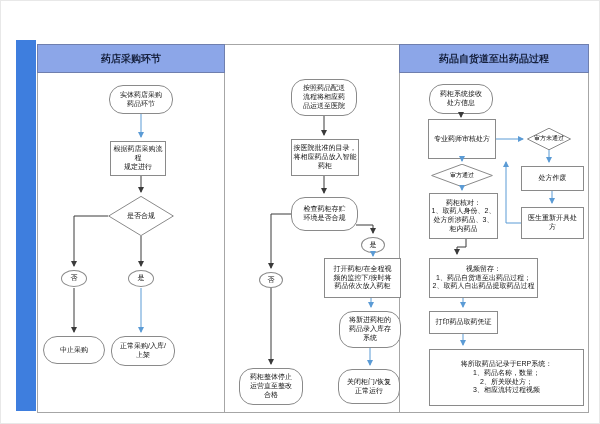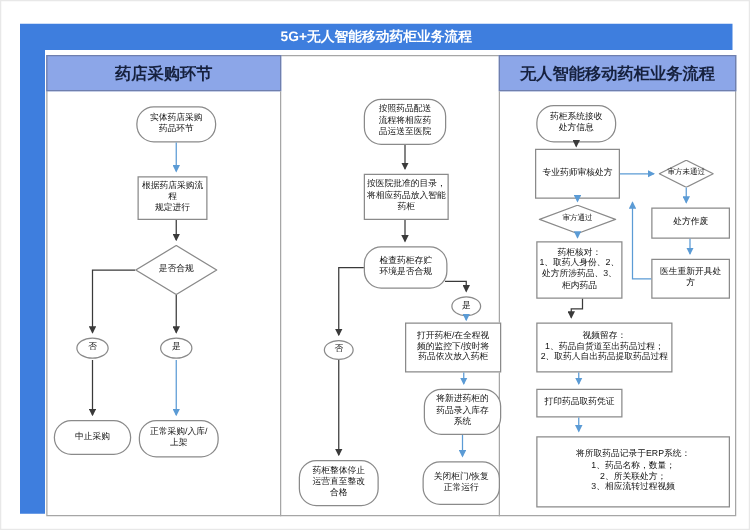--- a/index.html
+++ b/index.html
@@ -4,21 +4,21 @@
 <style>
   html,body{margin:0;padding:0;background:#fff;}
   .page{position:relative;width:600px;height:424px;background:#fff;overflow:hidden;
         font-family:"Liberation Sans",sans-serif;border:1px solid #e8e8e8;box-sizing:border-box;}
   .title-bar{position:absolute;left:15px;top:18px;width:570px;height:21px;background:#3E7EDE;
         color:#fff;font-weight:bold;font-size:11px;display:flex;align-items:center;justify-content:center;}
   .left-strip{position:absolute;left:15px;top:39px;width:20px;height:371px;background:#3E7EDE;}
   .chart-frame{position:absolute;left:36px;top:43px;width:552px;height:369px;border:1px solid #a6a6a6;box-sizing:border-box;background:#fff;}
   .lane-header{position:absolute;top:43px;height:29px;background:#8CA6E8;border:1px solid #6f7fae;
         box-sizing:border-box;display:flex;align-items:center;justify-content:center;
-        font-size:13px;font-weight:bold;color:#16213e;font-family:Liberation Serif, serif;}
+        font-size:10px;font-weight:bold;color:#16213e;font-family:Liberation Serif, serif;}
   .lh1{left:36px;width:188px;}
   .lh2{left:223px;width:176px;}
   .lh3{left:398px;width:190px;}
   .lane-div{position:absolute;top:72px;width:1px;height:340px;background:#a6a6a6;}
   .ld1{left:223px;} .ld2{left:398px;}
   .node{position:absolute;display:flex;align-items:center;justify-content:center;text-align:center;
         font-size:7px;line-height:1.25;color:#111;background:#fff;border:1px solid #8a8a8a;box-sizing:border-box;}
   .stadium{border-radius:14px;}
   .ellipse{border-radius:50%;}
   .diamond{background:transparent;border:none;}
@@ -29,31 +29,28 @@
   .arrows{position:absolute;left:0;top:0;width:600px;height:424px;pointer-events:none;}
   .arrows polyline{fill:none;stroke-width:1;}
   .ab{stroke:#3a3a3a;}
   .al{stroke:#5B9BD5;}
 </style>
 </head>
 <body>
 
 <div class="page">
 
-  <div class="title-bar">
-    <span>5G+无人智能移动药柜业务流程</span>
-  </div>
   <div class="left-strip"></div>
   <div class="chart-frame"></div>
 
   <div class="lane-header lh1">
     <span>药店采购环节</span>
   </div>
   <div class="lane-header lh3">
-    <span>无人智能移动药柜业务流程</span>
+    <span>药品自货道至出药品过程</span>
   </div>
   <div class="lane-div ld1"></div>
   <div class="lane-div ld2"></div>
 
   <div class="node stadium" style="left:108px;top:84px;width:64px;height:29px">
     <span class="lbl">实体药店采购
 药品环节</span>
     </div>
   <div class="node" style="left:109px;top:140px;width:56px;height:35px">
     <span class="lbl">根据药店采购流程

